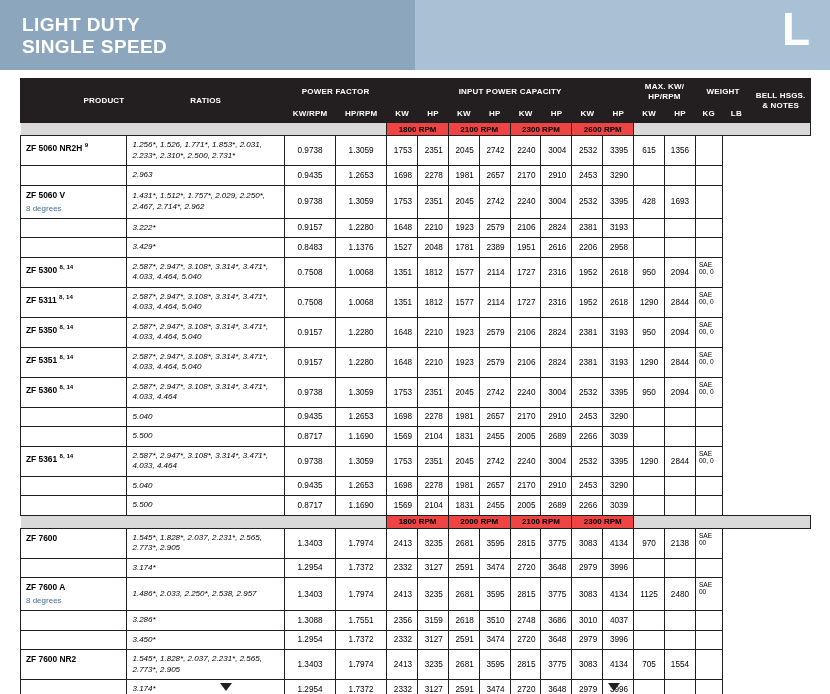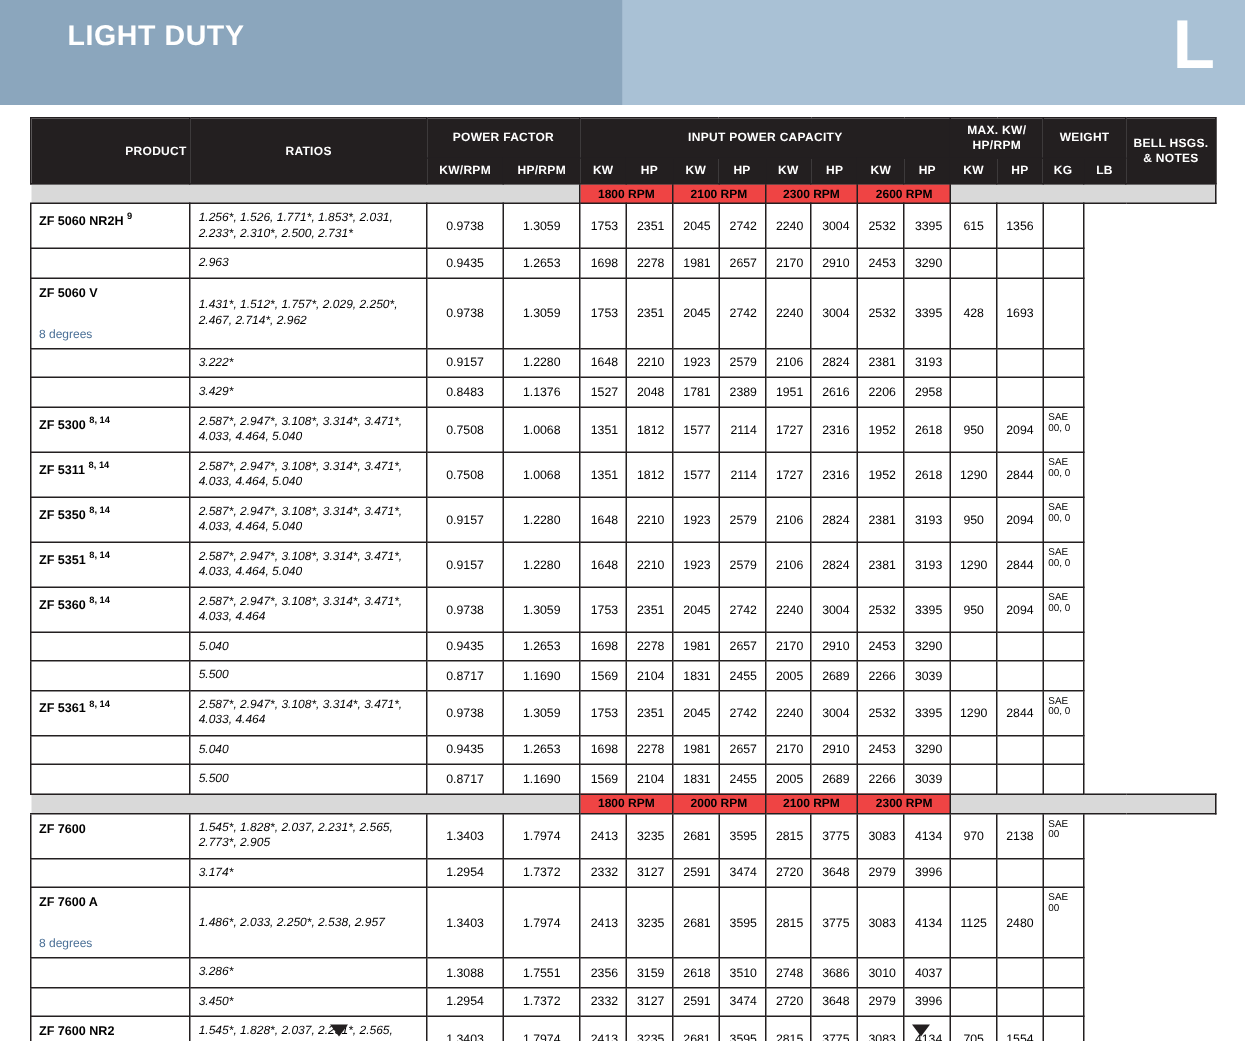--- a/index.html
+++ b/index.html
@@ -41,21 +41,21 @@
     position: absolute;
     left: 22px;
     top: 14px;
     color: #ffffff;
     font-size: 19px;
     font-weight: bold;
     letter-spacing: 0.4px;
     line-height: 22px;
     z-index: 3;
   }
-  .header-title span { display: block; margin-left: 23px; }
+  .header-title span { display: block; }
   .header-letter {
     position: absolute;
     right: 20px;
     top: 6px;
     color: #ffffff;
     font-size: 46px;
     font-weight: bold;
     line-height: 46px;
     z-index: 3;
   }
@@ -106,21 +106,21 @@
   td.prod .sup {
     font-size: 6.2px;
     font-weight: bold;
     vertical-align: super;
   }
   td.prod .deg {
     display: block;
     font-weight: normal;
     color: #4a6f96;
     font-size: 8px;
-    margin-top: 18px;
+    margin-top: 4px;
   }
   td.ratios {
     padding: 4px 5px;
     font-size: 8px;
     line-height: 10.5px;
     vertical-align: middle;
     font-style: italic;
   }
   td.num {
     text-align: right;
@@ -154,20 +154,21 @@
 </head>
 <body>
 
 <div id="page">
 
   <div class="header">
     <div class="header-left"></div>
     <div class="header-right"></div>
     <div class="header-title">
       <span>LIGHT DUTY</span>
+      <span>SINGLE SPEED</span>
     </div>
     <div class="header-letter">L</div>
   </div>
 
   <div class="table-wrap">
     <table>
       <colgroup>
         <col style="width:100px">
         <col style="width:148px">
         <col style="width:48px">

